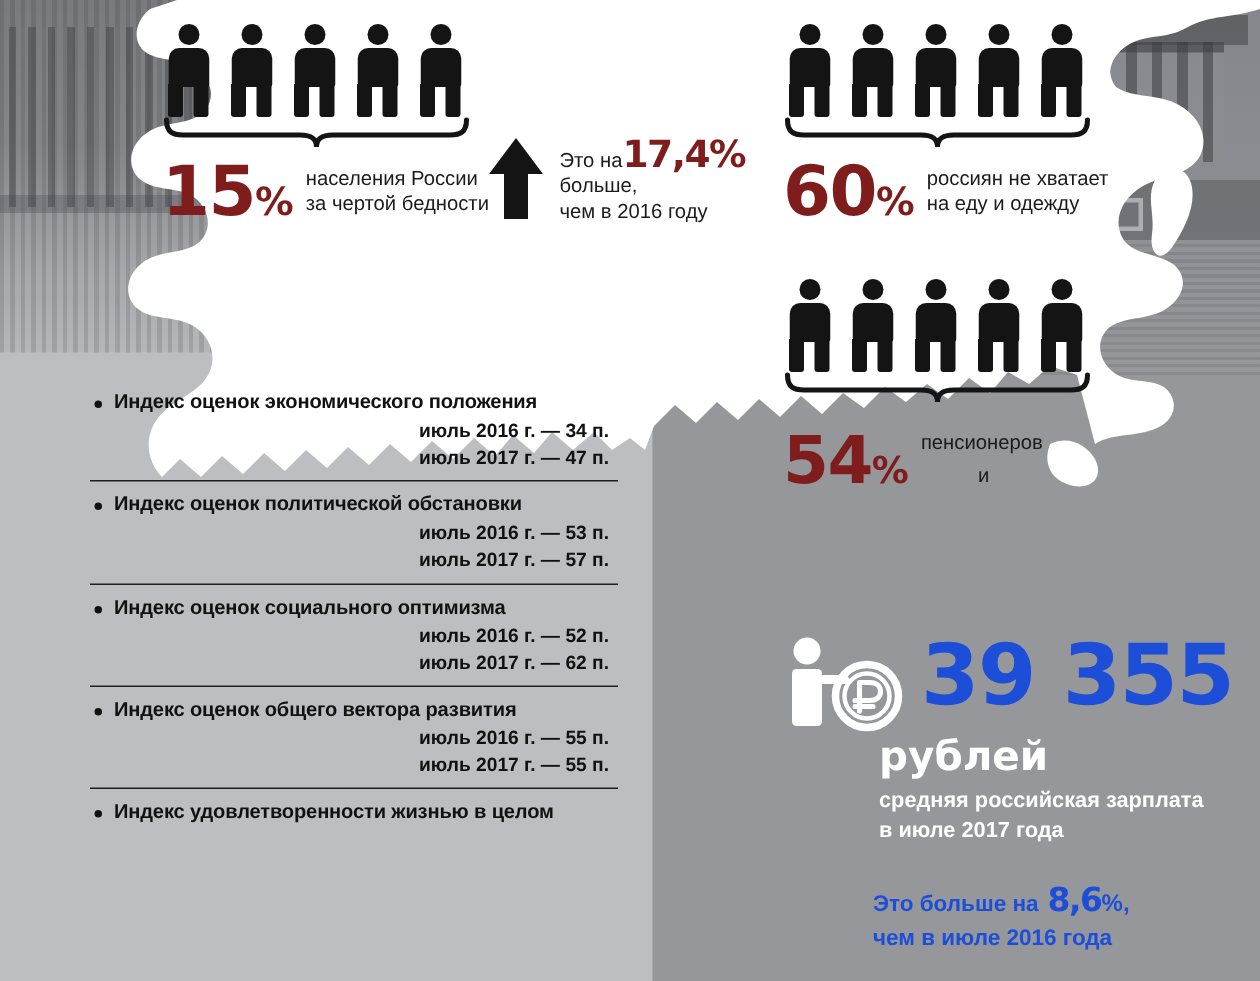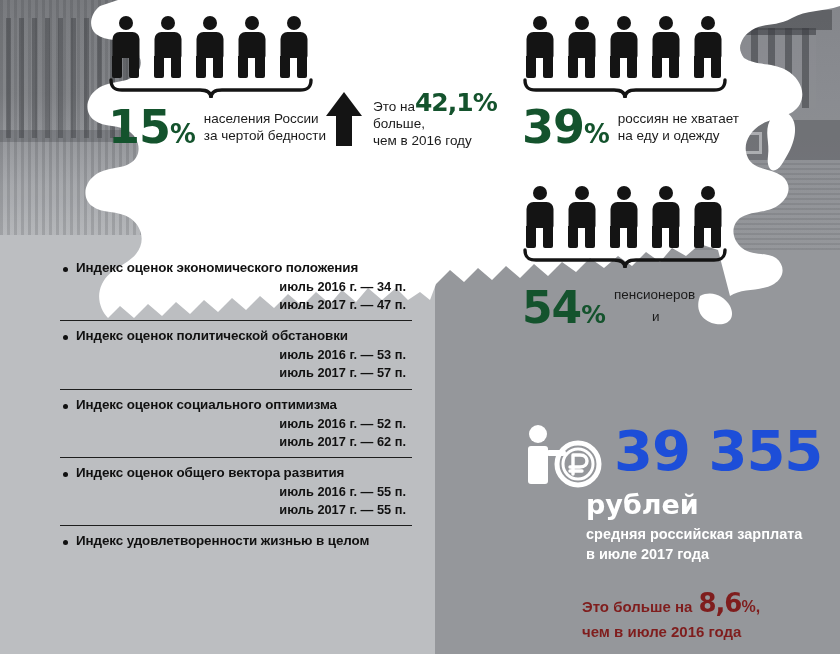--- a/index.html
+++ b/index.html
@@ -83,21 +83,21 @@
   .person .legR{ right:4px; }
 
   .brace { display:block; }
 
   
   .block { position:absolute; }
 
   .bignum {
     font-family:"DejaVu Sans", sans-serif;
     font-weight:bold;
-    color:#14532d;
+    color:#7f1d1d;
     letter-spacing:-1px;
     line-height:1;
   }
   .pct { font-size:.56em; font-weight:bold; }
 
   .desc {
     font-family:"Liberation Sans", sans-serif;
     font-size:13.5px;
     color:#1b1b1b;
     line-height:1.25;
@@ -130,25 +130,25 @@
   .salary-rub{
     font-family:"DejaVu Sans", sans-serif;
     font-weight:bold; font-size:27px; color:#fff; line-height:1.05;
   }
   .salary-sub{
     font-family:"Liberation Sans", sans-serif;
     font-weight:bold; font-size:14.5px; color:#fff; line-height:1.35;
   }
   .salary-more{
     font-family:"Liberation Sans", sans-serif;
-    font-weight:bold; font-size:15px; color:#7f1d1d; line-height:1.35;
+    font-weight:bold; font-size:15px; color:#1d4ed8; line-height:1.35;
   }
   .salary-more .big{
     font-family:"DejaVu Sans", sans-serif;
-    font-weight:bold; font-size:26px; letter-spacing:-1px;
+    font-weight:bold; font-size:22px; letter-spacing:-1px;
   }
   .salary-more .bigpct{ font-size:16px; font-weight:bold; }
 </style>
 </head>
 <body>
 
 <div id="stage">
 
   <div class="bg-left"></div>
   <div class="bg-right"></div>
@@ -250,21 +250,21 @@
     </div>
   </div>
 
   <div class="block" style="left:325px; top:90px; display:flex; gap:10px; align-items:flex-start;">
     <svg class="arrow-up" viewBox="0 0 38 58">
       <path d="M19,2 L37,26 L27,26 L27,56 L11,56 L11,26 L1,26 Z" fill="#141414"></path>
     </svg>
     <div>
       <div style="display:flex; align-items:baseline; gap:0;">
         <span class="desc">Это на</span>
-        <span class="bignum" style="font-size:25px;">42,1%</span>
+        <span class="bignum" style="font-size:25px;">17,4%</span>
       </div>
       <div class="desc">больше,</div>
       <div class="desc">чем в 2016 году</div>
     </div>
   </div>
 
   <div class="block" style="left:522px; top:16px;">
 
     <div class="people">
       <div class="person">
@@ -298,21 +298,21 @@
           <span class="legR"></span>
         </div>
     </div>
 
     <svg class="brace" width="206" height="22" viewBox="0 0 206 22">
       <path d="M3,2 C3,10 7,12 14,12 L92,12 C99,12 103,14 103,20 C103,14 107,12 114,12
                L192,12 C199,12 203,10 203,2" fill="none" stroke="#141414" stroke-width="3.4" stroke-linecap="round"></path>
     </svg>
 
     <div style="display:flex; align-items:flex-end; gap:9px; margin-top:4px;">
-      <div class="bignum" style="font-size:46px;"><span>39</span><span class="pct">%</span></div>
+      <div class="bignum" style="font-size:46px;"><span>60</span><span class="pct">%</span></div>
       <div class="desc" style="padding-bottom:5px;">
         <div>россиян не хватает</div>
         <div>на еду и одежду</div>
       </div>
     </div>
   </div>
 
   <div class="block" style="left:522px; top:186px;">
 
     <div class="people">

